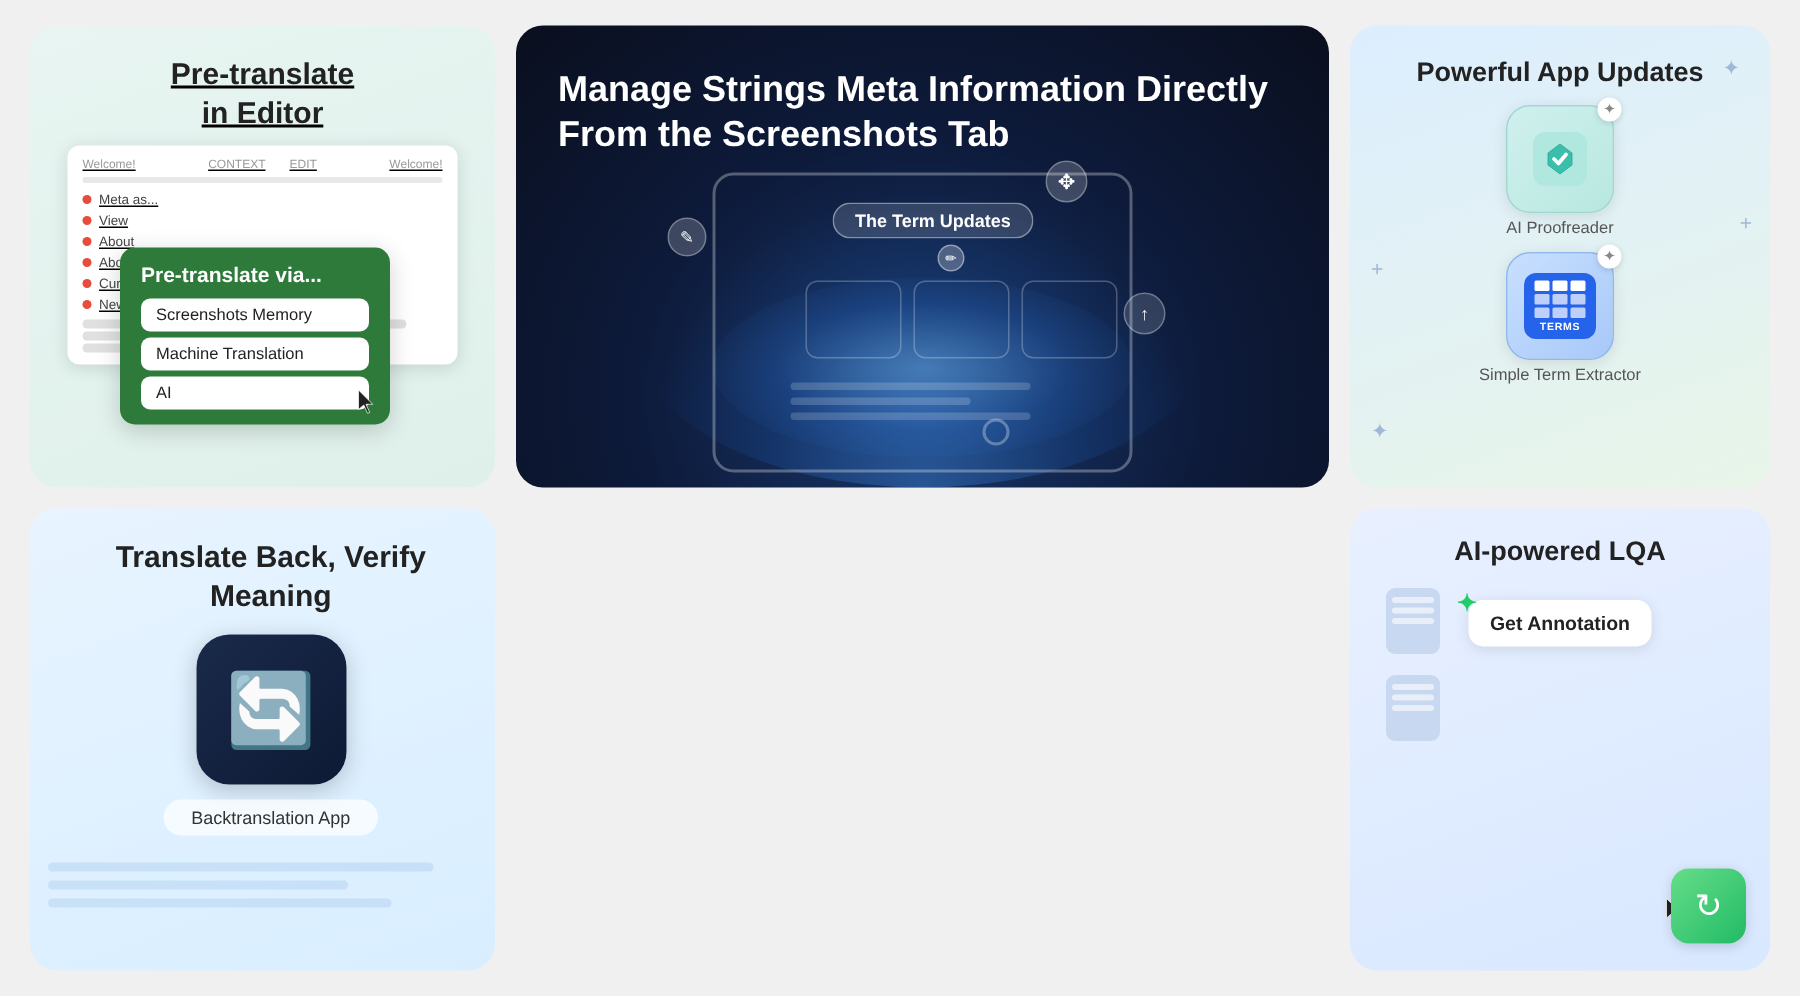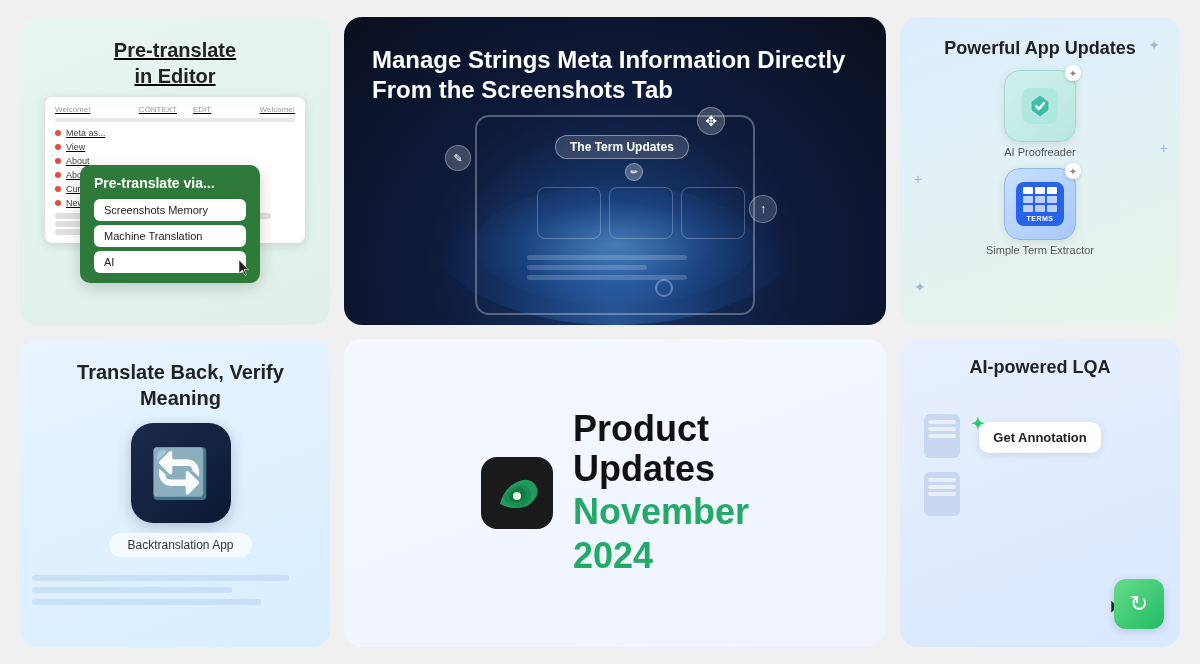--- a/index.html
+++ b/index.html
@@ -541,21 +541,20 @@
 
     
     .card-lqa {
       background: linear-gradient(160deg, #e8f0ff 0%, #d8e8ff 100%);
       display: flex;
       flex-direction: column;
       align-items: center;
       justify-content: flex-start;
       padding: 18px 16px;
       position: relative;
-      gap: 22px;
     }
 
     .card-lqa h3 {
       font-size: 18px;
       font-weight: 700;
       color: #222;
       text-align: center;
       margin-bottom: 14px;
     }
 
@@ -798,41 +797,20 @@
       <div class="bg-line" style="width:80%;"></div>
     </div>
 
     <div class="translate-icon-wrap">
       <span style="font-size:48px;">🔄</span>
     </div>
 
     <div class="translate-label">Backtranslation App</div>
   </div>
 
-  <div class="card card-product" style="grid-row:2; grid-column:2;">
-    <div class="product-logo">
-      <svg viewBox="0 0 50 50" fill="none" xmlns="http://www.w3.org/2000/svg">
-
-        <path d="M8 36 Q12 20 25 14 Q38 8 44 18 Q48 25 42 32 Q36 40 25 40 Q14 40 8 36Z" fill="#22aa66" opacity="0.9"></path>
-        <path d="M12 30 Q16 20 25 17 Q34 14 38 22 Q41 28 36 34 Q30 40 22 38 Q14 36 12 30Z" fill="#1a8855" opacity="0.85"></path>
-        <path d="M17 28 Q20 22 25 20 Q30 18 33 24 Q35 28 31 32 Q27 36 22 34 Q17 32 17 28Z" fill="#117733" opacity="0.9"></path>
-        <circle cx="25" cy="28" r="4" fill="#fff" opacity="0.9"></circle>
-      </svg>
-    </div>
-    <div class="product-text">
-    <div style="font-size:36px;font-weight:800;color:#111;line-height:1.1;">
-      <span>Product</span><br>
-      <span>Updates</span>
-    </div>
-    <div style="font-size:36px;font-weight:800;color:#22aa66;line-height:1.2;margin-top:2px;">
-      <span>November</span><br>
-      <span>2024</span>
-    </div>
-  </div>
-  </div>
 
   <div class="card card-lqa" style="grid-row:2; grid-column:3;">
     <h3>AI-powered LQA</h3>
 
     <div class="lqa-content">
 
       <div class="lqa-doc-icons">
         <div class="lqa-doc">
           <div class="lqa-doc-line"></div>
           <div class="lqa-doc-line"></div>

